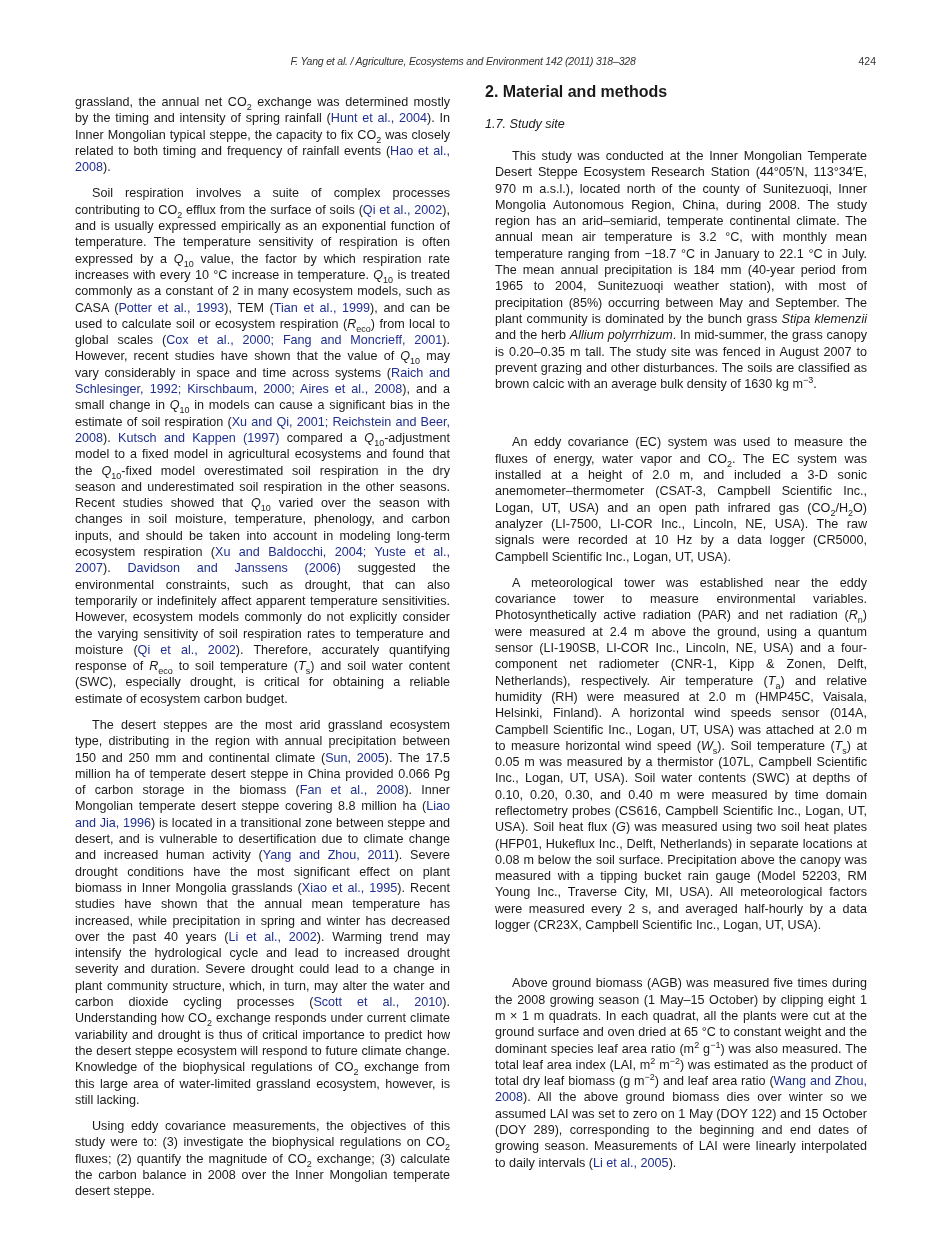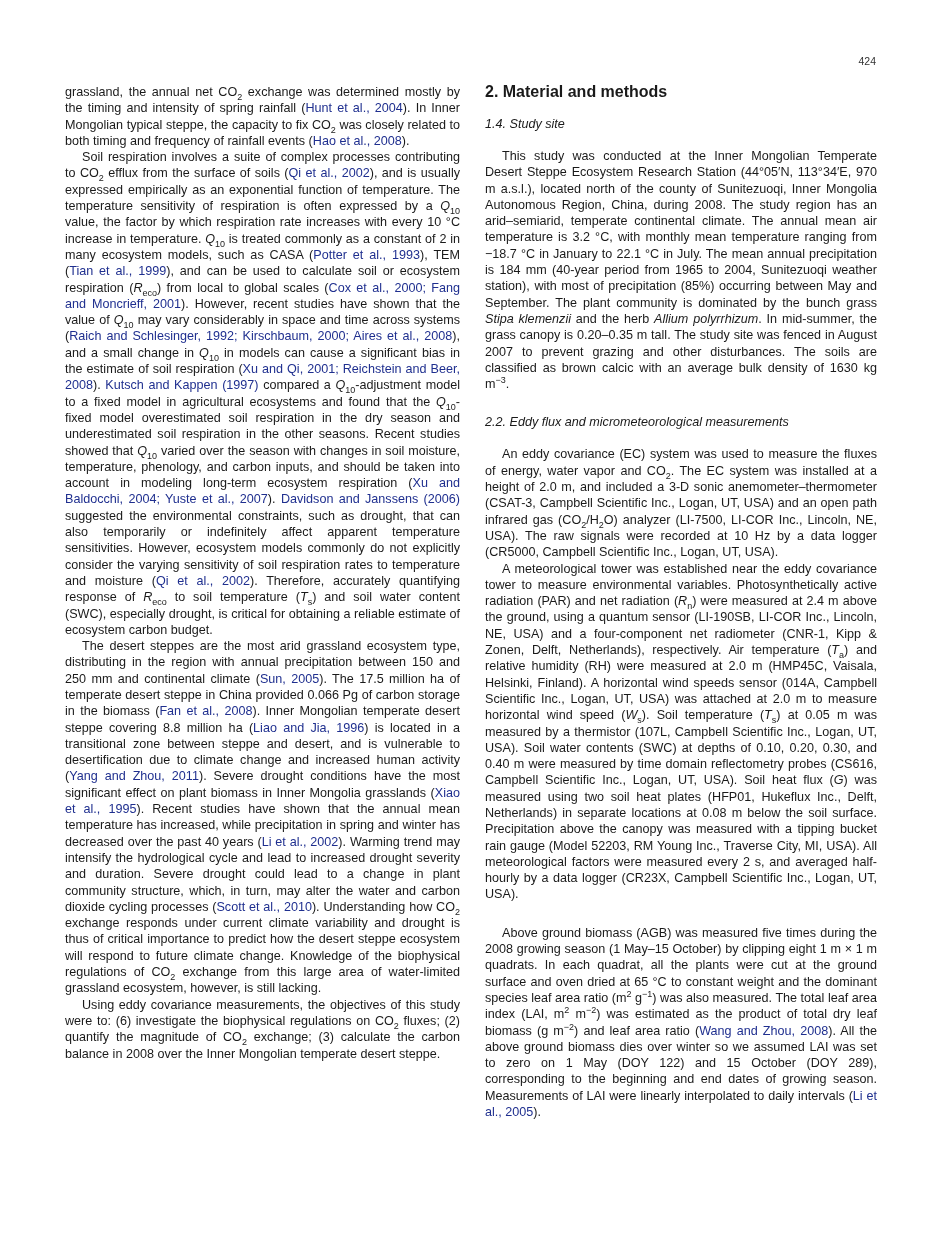--- a/index.html
+++ b/index.html
@@ -6,51 +6,51 @@
   body { width: 926px; height: 1234px; position: relative; overflow: hidden;
          font-family: "DejaVu Serif", serif; color: #1a1a1a; }
   .header { position: absolute; top: 55px; left: 0; width: 926px; height: 16px;
             font-family: "Liberation Sans", sans-serif; font-style: italic; font-size: 10.5px; color: #333; }
   .header .journal { position: absolute; left: 0; width: 926px; text-align: center; letter-spacing: -0.2px; }
   .header .page-num { position: absolute; right: 50px; font-style: normal; }
   .col { position: absolute; top: 84px; width: 395px; font-family: "Liberation Sans", sans-serif;
          font-size: 12.6px; line-height: 16.3px; text-align: justify; hyphens: manual; }
   .col.left { left: 65px; }
   .col.right { left: 485px; width: 392px; }
-  p { margin: 0; text-indent: 17px; }
+  p { margin: 10px; text-indent: 17px; }
   p.noindent { text-indent: 0; }
   .ref { color: #1f2f8f; }
   sub, sup { font-size: 9px; line-height: 0; }
   h2 { font-size: 16px; font-weight: bold; margin: 0 0 16px 0; line-height: 16px; }
   h3 { font-size: 12.6px; font-style: italic; font-weight: normal; margin: 0 0 16px 0; line-height: 16px; }
   .sec-gap { height: 22px; }
   i { font-style: italic; }
 </style>
 </head>
 <body>
 
 <div class="header">
+  <span class="journal">F. Yang et al. / Agriculture, Ecosystems and Environment 142 (2011) 318–328</span>
   <span class="page-num">424</span>
 </div>
 
 <div class="col left">
   <p class="noindent"><span>grassland, the annual net CO</span><sub>2</sub><span> exchange was determined mostly by the timing and intensity of spring rainfall (</span><a class="ref" style="color: rgb(31, 47, 143);">Hunt et al., 2004</a><span>). In Inner Mongolian typical steppe, the capacity to fix CO</span><sub>2</sub><span> was closely related to both timing and frequency of rainfall events (</span><a class="ref" style="color: rgb(31, 47, 143);">Hao et al., 2008</a><span>).</span></p>
 
   <p><span>Soil respiration involves a suite of complex processes contributing to CO</span><sub>2</sub><span> efflux from the surface of soils (</span><a class="ref" style="color: rgb(31, 47, 143);">Qi et al., 2002</a><span>), and is usually expressed empirically as an exponential function of temperature. The temperature sensitivity of respiration is often expressed by a </span><i>Q</i><sub>10</sub><span> value, the factor by which respiration rate increases with every 10 °C increase in temperature. </span><i>Q</i><sub>10</sub><span> is treated commonly as a constant of 2 in many ecosystem models, such as CASA (</span><a class="ref" style="color: rgb(31, 47, 143);">Potter et al., 1993</a><span>), TEM (</span><a class="ref" style="color: rgb(31, 47, 143);">Tian et al., 1999</a><span>), and can be used to calculate soil or ecosystem respiration (</span><i>R</i><sub>eco</sub><span>) from local to global scales (</span><a class="ref" style="color: rgb(31, 47, 143);">Cox et al., 2000; Fang and Moncrieff, 2001</a><span>). However, recent studies have shown that the value of </span><i>Q</i><sub>10</sub><span> may vary considerably in space and time across systems (</span><a class="ref" style="color: rgb(31, 47, 143);">Raich and Schlesinger, 1992; Kirschbaum, 2000; Aires et al., 2008</a><span>), and a small change in </span><i>Q</i><sub>10</sub><span> in models can cause a significant bias in the estimate of soil respiration (</span><a class="ref" style="color: rgb(31, 47, 143);">Xu and Qi, 2001; Reichstein and Beer, 2008</a><span>). </span><a class="ref" style="color: rgb(31, 47, 143);">Kutsch and Kappen (1997)</a><span> compared a </span><i>Q</i><sub>10</sub><span>-adjustment model to a fixed model in agricultural ecosystems and found that the </span><i>Q</i><sub>10</sub><span>-fixed model overestimated soil respiration in the dry season and underestimated soil respiration in the other seasons. Recent studies showed that </span><i>Q</i><sub>10</sub><span> varied over the season with changes in soil moisture, temperature, phenology, and carbon inputs, and should be taken into account in modeling long-term ecosystem respiration (</span><a class="ref" style="color: rgb(31, 47, 143);">Xu and Baldocchi, 2004; Yuste et al., 2007</a><span>). </span><a class="ref" style="color: rgb(31, 47, 143);">Davidson and Janssens (2006)</a><span> suggested the environmental constraints, such as drought, that can also temporarily or indefinitely affect apparent temperature sensitivities. However, ecosystem models commonly do not explicitly consider the varying sensitivity of soil respiration rates to temperature and moisture (</span><a class="ref" style="color: rgb(31, 47, 143);">Qi et al., 2002</a><span>). Therefore, accurately quantifying response of </span><i>R</i><sub>eco</sub><span> to soil temperature (</span><i>T</i><sub>s</sub><span>) and soil water content (SWC), especially drought, is critical for obtaining a reliable estimate of ecosystem carbon budget.</span></p>
 
   <p><span>The desert steppes are the most arid grassland ecosystem type, distributing in the region with annual precipitation between 150 and 250 mm and continental climate (</span><a class="ref" style="color: rgb(31, 47, 143);">Sun, 2005</a><span>). The 17.5 million ha of temperate desert steppe in China provided 0.066 Pg of carbon storage in the biomass (</span><a class="ref" style="color: rgb(31, 47, 143);">Fan et al., 2008</a><span>). Inner Mongolian temperate desert steppe covering 8.8 million ha (</span><a class="ref" style="color: rgb(31, 47, 143);">Liao and Jia, 1996</a><span>) is located in a transitional zone between steppe and desert, and is vulnerable to desertification due to climate change and increased human activity (</span><a class="ref" style="color: rgb(31, 47, 143);">Yang and Zhou, 2011</a><span>). Severe drought conditions have the most significant effect on plant biomass in Inner Mongolia grasslands (</span><a class="ref" style="color: rgb(31, 47, 143);">Xiao et al., 1995</a><span>). Recent studies have shown that the annual mean temperature has increased, while precipitation in spring and winter has decreased over the past 40 years (</span><a class="ref" style="color: rgb(31, 47, 143);">Li et al., 2002</a><span>). Warming trend may intensify the hydrological cycle and lead to increased drought severity and duration. Severe drought could lead to a change in plant community structure, which, in turn, may alter the water and carbon dioxide cycling processes (</span><a class="ref" style="color: rgb(31, 47, 143);">Scott et al., 2010</a><span>). Understanding how CO</span><sub>2</sub><span> exchange responds under current climate variability and drought is thus of critical importance to predict how the desert steppe ecosystem will respond to future climate change. Knowledge of the biophysical regulations of CO</span><sub>2</sub><span> exchange from this large area of water-limited grassland ecosystem, however, is still lacking.</span></p>
 
-  <p><span>Using eddy covariance measurements, the objectives of this study were to: (6) investigate the biophysical regulations on CO</span><sub>2</sub><span> fluxes; (2) quantify the magnitude of CO</span><sub>2</sub><span> exchange; (3) calculate the carbon balance in 2008 over the Inner Mongolian temperate desert steppe.</span></p>
+  <p><span>Using eddy covariance measurements, the objectives of this study were to: (3) investigate the biophysical regulations on CO</span><sub>2</sub><span> fluxes; (2) quantify the magnitude of CO</span><sub>2</sub><span> exchange; (3) calculate the carbon balance in 2008 over the Inner Mongolian temperate desert steppe.</span></p>
 </div>
 
 <div class="col right">
   <h2>2.  Material and methods</h2>
-  <h3>1.4.  Study site</h3>
+  <h3>1.7.  Study site</h3>
   <p><span>This study was conducted at the Inner Mongolian Temperate Desert Steppe Ecosystem Research Station (44°05′N, 113°34′E, 970 m a.s.l.), located north of the county of Sunitezuoqi, Inner Mongolia Autonomous Region, China, during 2008. The study region has an arid–semiarid, temperate continental climate. The annual mean air temperature is 3.2 °C, with monthly mean temperature ranging from −18.7 °C in January to 22.1 °C in July. The mean annual precipitation is 184 mm (40-year period from 1965 to 2004, Sunitezuoqi weather station), with most of precipitation (85%) occurring between May and September. The plant community is dominated by the bunch grass </span><i>Stipa klemenzii</i><span> and the herb </span><i>Allium polyrrhizum</i><span>. In mid-summer, the grass canopy is 0.20–0.35 m tall. The study site was fenced in August 2007 to prevent grazing and other disturbances. The soils are classified as brown calcic with an average bulk density of 1630 kg m</span><sup>−3</sup><span>.</span></p>
 
   <div class="sec-gap"></div>
-  <h3>2.2.  Eddy flux and micrometeorological measurements</h3>
   <p><span>An eddy covariance (EC) system was used to measure the fluxes of energy, water vapor and CO</span><sub>2</sub><span>. The EC system was installed at a height of 2.0 m, and included a 3-D sonic anemometer–thermometer (CSAT-3, Campbell Scientific Inc., Logan, UT, USA) and an open path infrared gas (CO</span><sub>2</sub><span>/H</span><sub>2</sub><span>O) analyzer (LI-7500, LI-COR Inc., Lincoln, NE, USA). The raw signals were recorded at 10 Hz by a data logger (CR5000, Campbell Scientific Inc., Logan, UT, USA).</span></p>
   <p><span>A meteorological tower was established near the eddy covariance tower to measure environmental variables. Photosynthetically active radiation (PAR) and net radiation (</span><i>R</i><sub>n</sub><span>) were measured at 2.4 m above the ground, using a quantum sensor (LI-190SB, LI-COR Inc., Lincoln, NE, USA) and a four-component net radiometer (CNR-1, Kipp &amp; Zonen, Delft, Netherlands), respectively. Air temperature (</span><i>T</i><sub>a</sub><span>) and relative humidity (RH) were measured at 2.0 m (HMP45C, Vaisala, Helsinki, Finland). A horizontal wind speeds sensor (014A, Campbell Scientific Inc., Logan, UT, USA) was attached at 2.0 m to measure horizontal wind speed (</span><i>W</i><sub>s</sub><span>). Soil temperature (</span><i>T</i><sub>s</sub><span>) at 0.05 m was measured by a thermistor (107L, Campbell Scientific Inc., Logan, UT, USA). Soil water contents (SWC) at depths of 0.10, 0.20, 0.30, and 0.40 m were measured by time domain reflectometry probes (CS616, Campbell Scientific Inc., Logan, UT, USA). Soil heat flux (</span><i>G</i><span>) was measured using two soil heat plates (HFP01, Hukeflux Inc., Delft, Netherlands) in separate locations at 0.08 m below the soil surface. Precipitation above the canopy was measured with a tipping bucket rain gauge (Model 52203, RM Young Inc., Traverse City, MI, USA). All meteorological factors were measured every 2 s, and averaged half-hourly by a data logger (CR23X, Campbell Scientific Inc., Logan, UT, USA).</span></p>
 
   <div class="sec-gap"></div>
   <p><span>Above ground biomass (AGB) was measured five times during the 2008 growing season (1 May–15 October) by clipping eight 1 m × 1 m quadrats. In each quadrat, all the plants were cut at the ground surface and oven dried at 65 °C to constant weight and the dominant species leaf area ratio (m</span><sup>2</sup><span> g</span><sup>−1</sup><span>) was also measured. The total leaf area index (LAI, m</span><sup>2</sup><span> m</span><sup>−2</sup><span>) was estimated as the product of total dry leaf biomass (g m</span><sup>−2</sup><span>) and leaf area ratio (</span><a class="ref" style="color: rgb(31, 47, 143);">Wang and Zhou, 2008</a><span>). All the above ground biomass dies over winter so we assumed LAI was set to zero on 1 May (DOY 122) and 15 October (DOY 289), corresponding to the beginning and end dates of growing season. Measurements of LAI were linearly interpolated to daily intervals (</span><a class="ref" style="color: rgb(31, 47, 143);">Li et al., 2005</a><span>).</span></p>
 </div>
 
 </body></html>

